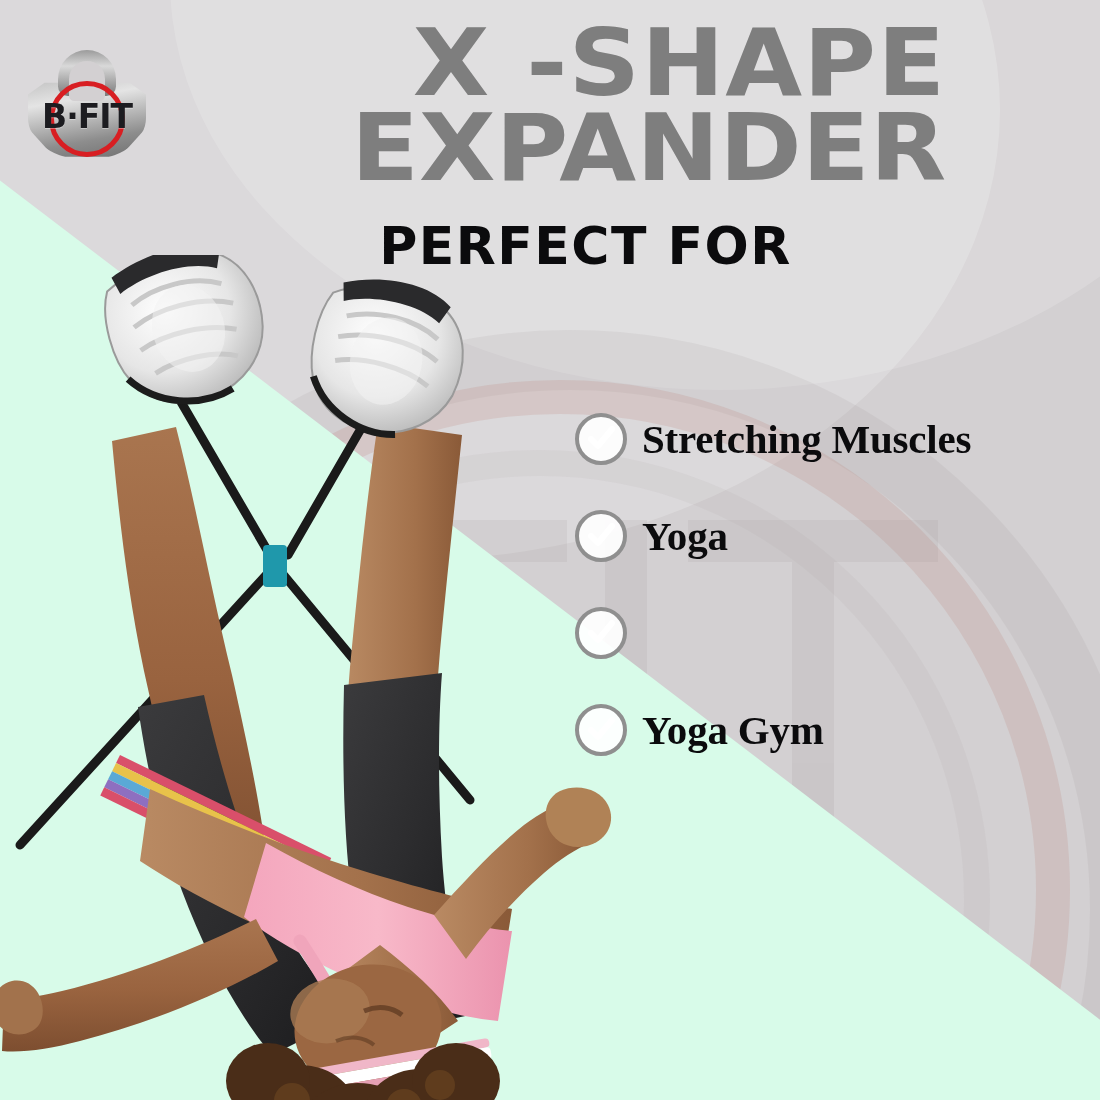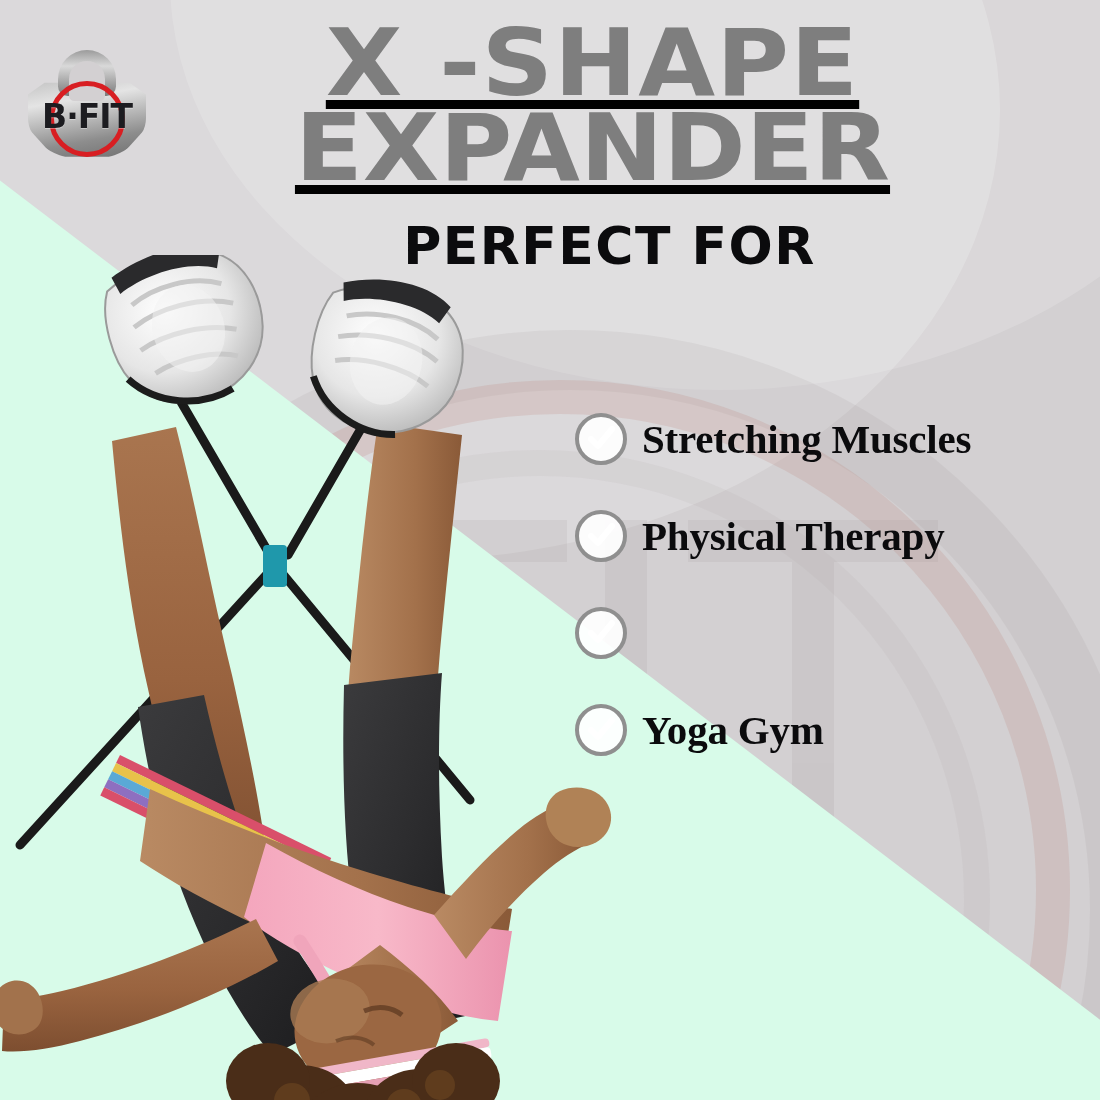--- a/index.html
+++ b/index.html
@@ -145,39 +145,38 @@
     line-height: 1;
     text-shadow: 0 1px 0 rgba(255,255,255,0.35);
   }
 
   
   .title-block {
     position: absolute;
     left: 265px;
     top: 22px;
     width: 655px;
-    text-align: center;
-    text-decoration: underline;
+    text-align: right;
   }
   .title-line {
     font-family: "DejaVu Sans", sans-serif;
     font-weight: 700;
     color: #7e7e7e;
     font-size: 92px;
     line-height: 0.92;
     letter-spacing: 1px;
     transform: scaleX(1.08);
     transform-origin: center;
     white-space: nowrap;
   }
   .title-line.l2 { font-size: 92px; letter-spacing: 0px; }
 
   .subtitle {
     position: absolute;
-    left: 282px;
+    left: 258px;
     top: 216px;
     width: 655px;
     text-align: center;
     font-family: "DejaVu Sans", sans-serif;
     font-weight: 700;
     font-size: 52px;
     letter-spacing: 1.5px;
     color: #0b0b0d;
   }
 
@@ -416,29 +415,29 @@
 
     <div class="benefit-row">
       <span class="check-icon">
         <svg width="32" height="32" viewBox="0 0 32 32">
           <path d="M6 16 L13 23 L27 6" stroke="#ffffff" stroke-width="6" fill="none" stroke-linecap="round" stroke-linejoin="round"></path>
         </svg>
       </span>
       <span class="benefit-label">Stretching Muscles</span>
     </div>
 
-
     <div class="benefit-row">
       <span class="check-icon">
         <svg width="32" height="32" viewBox="0 0 32 32">
           <path d="M6 16 L13 23 L27 6" stroke="#ffffff" stroke-width="6" fill="none" stroke-linecap="round" stroke-linejoin="round"></path>
         </svg>
       </span>
-      <span class="benefit-label">Physical Therapy</span>
+      <span class="benefit-label">Yoga</span>
     </div>
+
 
     <div class="benefit-row">
       <span class="check-icon">
         <svg width="32" height="32" viewBox="0 0 32 32">
           <path d="M6 16 L13 23 L27 6" stroke="#ffffff" stroke-width="6" fill="none" stroke-linecap="round" stroke-linejoin="round"></path>
         </svg>
       </span>
     </div>
 
     <div class="benefit-row">

